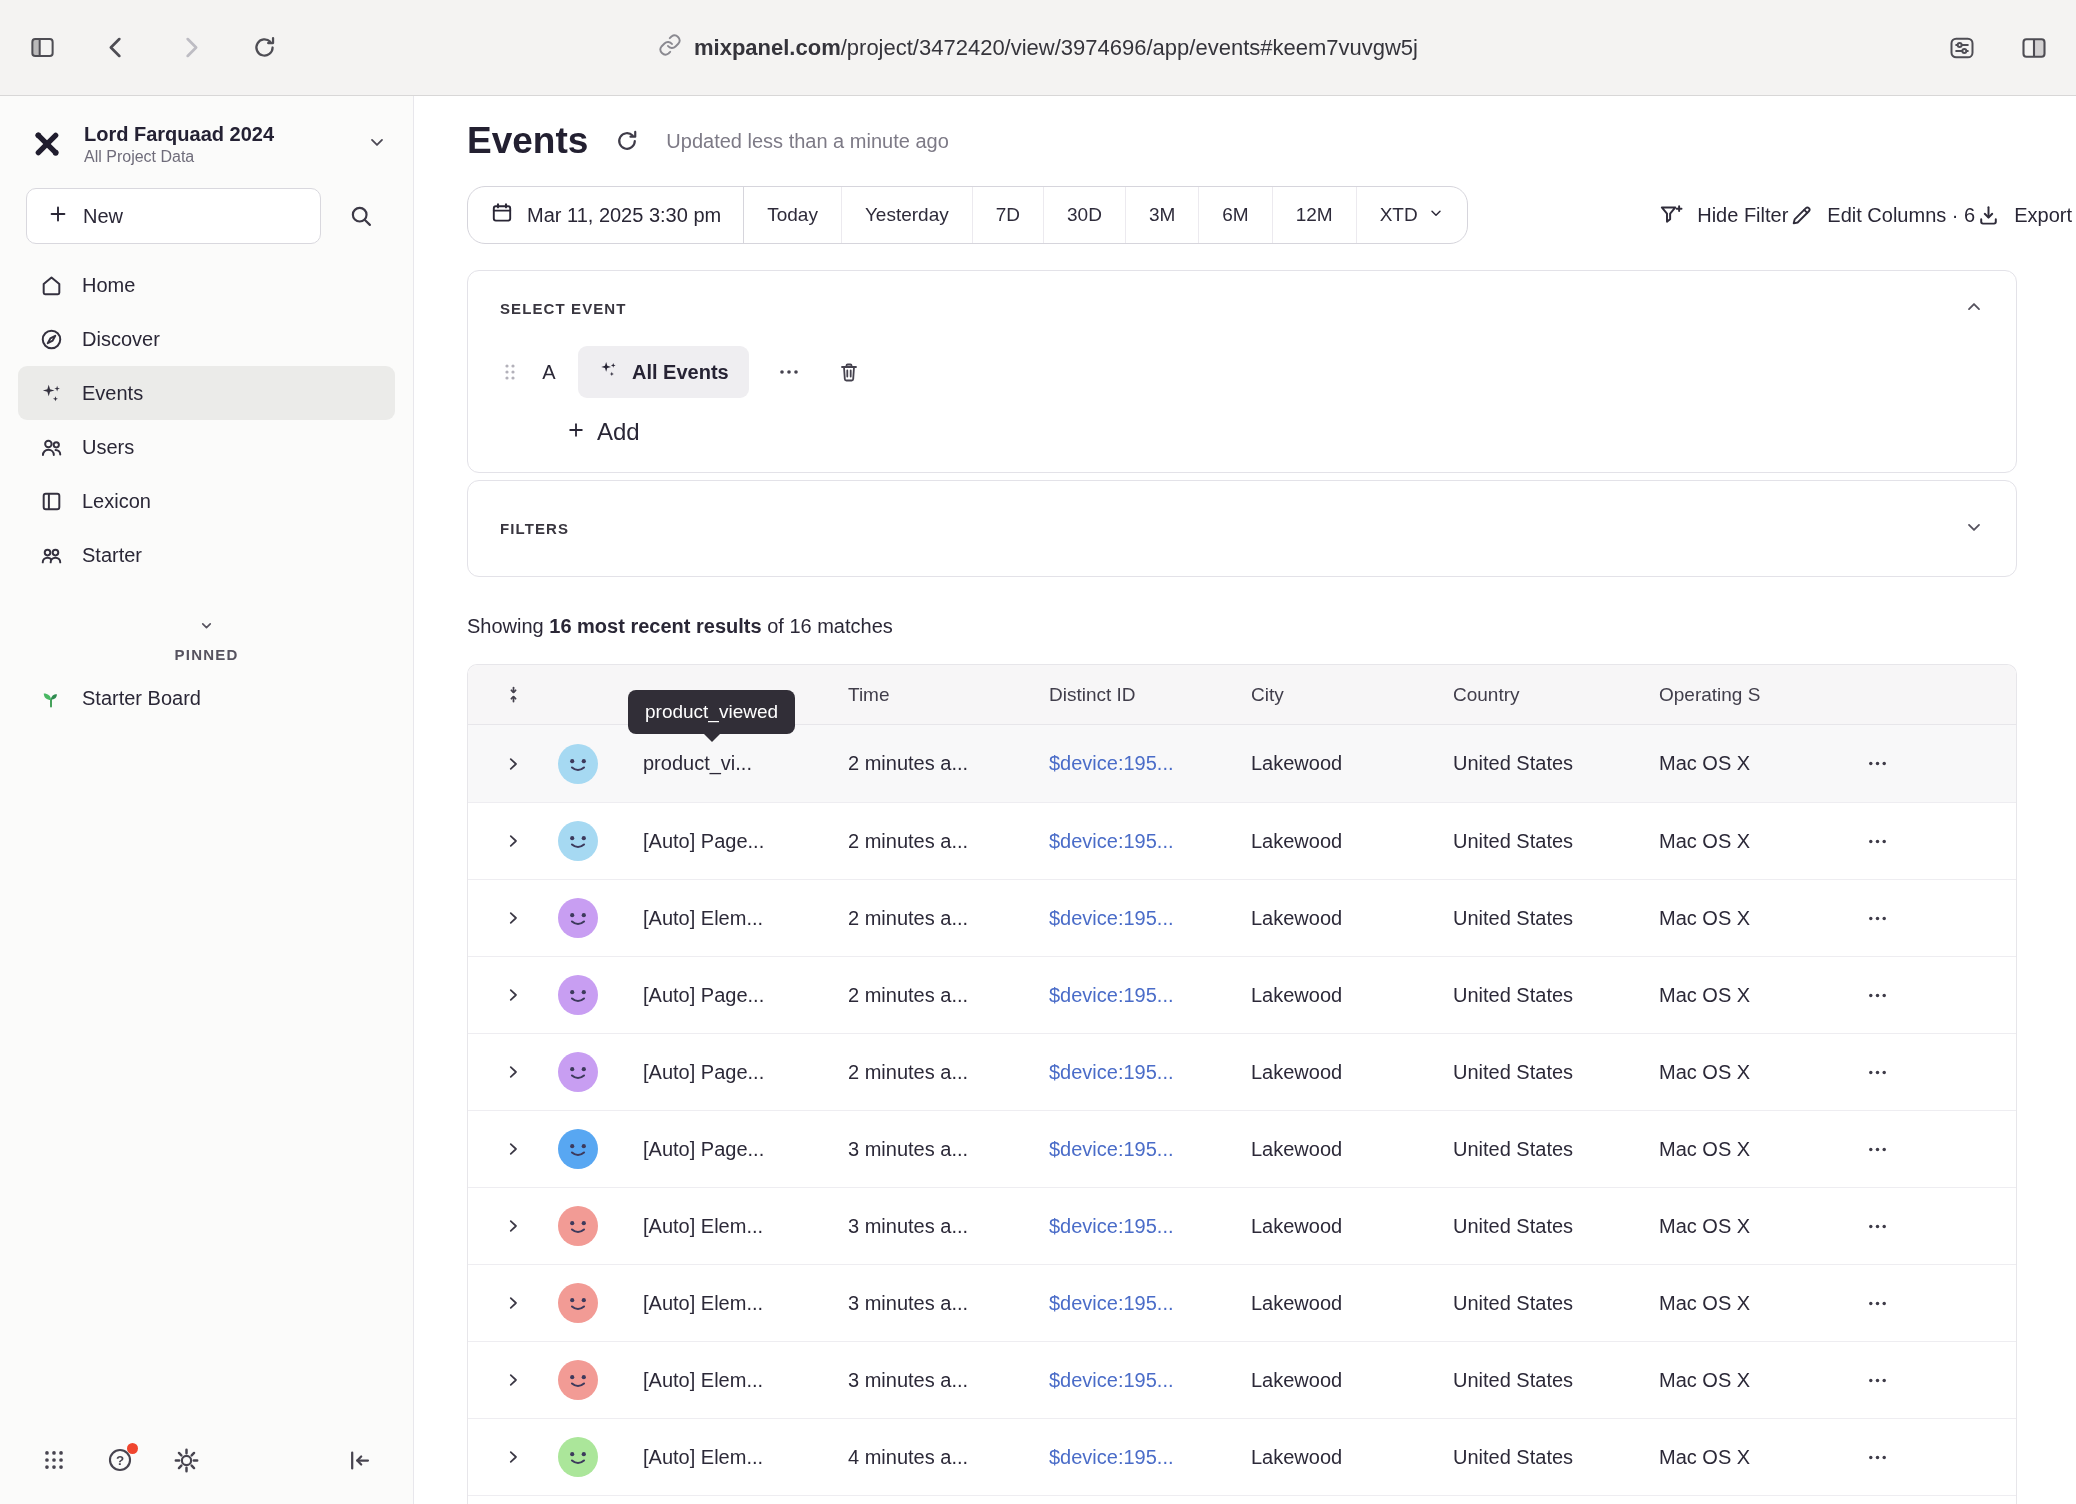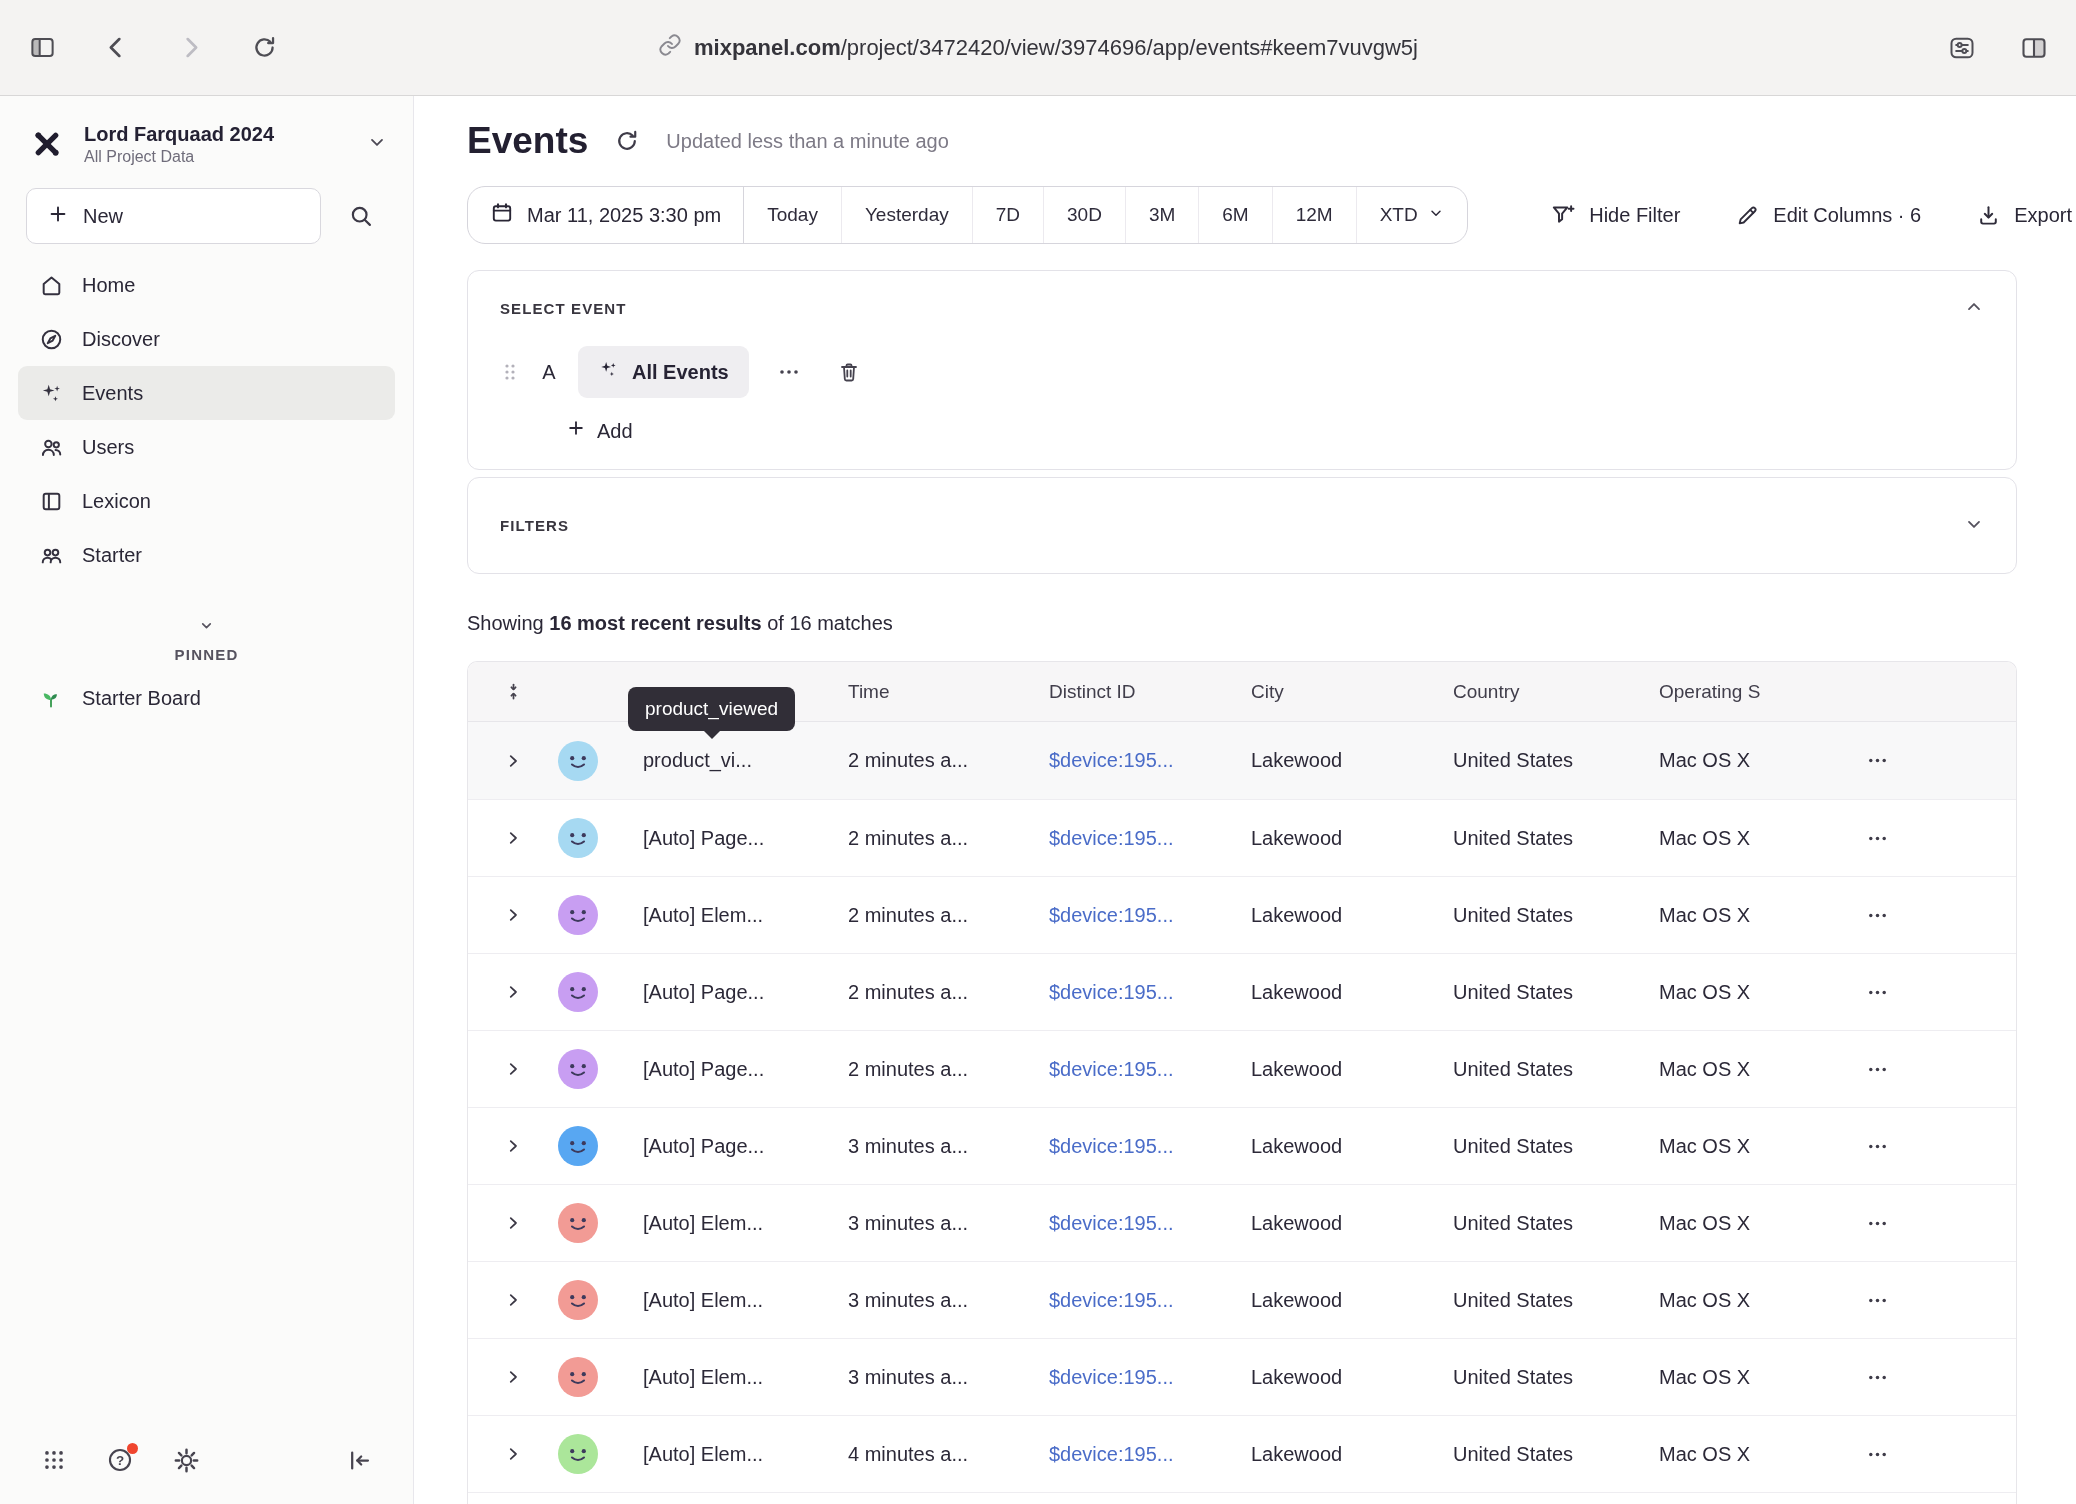--- a/index.html
+++ b/index.html
@@ -74,38 +74,38 @@
   .updated { font-size:20px; color:#7d7a86; }
 
   .toolbar { margin-top:24px; display:flex; align-items:center; height:58px; }
   .datewrap { display:flex; align-items:stretch; height:58px; border:1px solid #d6d5dc; border-radius:18px; background:#fff; overflow:hidden; }
   .date-btn {
     display:flex; align-items:center; gap:13px; padding:0 22px; font-size:20px; font-weight:500;
     color:#292635; border-right:1px solid #d6d5dc;
   }
   .seg { display:flex; align-items:center; padding:0 23px; font-size:19px; color:#2e2b3a; border-right:1px solid #eceaef; gap:10px; }
   .seg:last-child { border-right:none; }
-  .tb-actions { margin-left:auto; margin-right:-55px; display:flex; align-items:flex-start; gap:54px; }
+  .tb-actions { margin-left:auto; margin-right:-55px; display:flex; align-items:flex-start; }
   .action { display:flex; align-items:center; gap:13px; font-size:20px; font-weight:500; color:#2a2736; }
   .action .aic { width:26px; height:26px; display:flex; align-items:center; justify-content:center; color:#2f2c3a; }
 
   .card { margin-top:26px; border:1px solid #e3e2e8; border-radius:12px; background:#fff; padding:26px 32px; }
   .card.filters { margin-top:7px; padding:36px 32px; }
   .card-head { display:flex; align-items:center; justify-content:space-between; }
   .card-label { font-size:15px; font-weight:700; letter-spacing:1.1px; color:#39363f; }
   .card-chev { color:#55525e; }
   .event-row { margin-top:26px; display:flex; align-items:center; gap:20px; }
   .drag { color:#b3b1ba; display:flex; }
   .row-letter { font-size:20px; color:#2a2736; width:18px; text-align:center; }
   .event-pill {
     display:flex; align-items:center; gap:13px; background:#efeef1; border-radius:9px;
     height:52px; padding:0 20px; font-size:20px; font-weight:700; color:#262334;
   }
   .mini-btn { width:40px; height:40px; display:flex; align-items:center; justify-content:center; color:#45424e; }
-  .add-btn { margin-top:20px; margin-left:66px; display:flex; align-items:flex-end; gap:11px; font-size:20px; font-weight:500; color:#2a2736; }
+  .add-btn { margin-top:20px; margin-left:66px; display:flex; align-items:flex-end; gap:11px; font-size:24px; font-weight:500; color:#2a2736; }
 
   .results { margin-top:38px; font-size:20px; color:#2a2736; }
   .results b { font-weight:700; }
 
   
   .table-wrap { margin-top:26px; position:relative; border:1px solid #e7e6ea; border-bottom:none; border-radius:10px 10px 0 0; overflow:hidden; background:#fff; }
   .thead { height:60px; background:#f7f6f7; display:flex; align-items:center; font-size:19px; font-weight:500; color:#413e4b; border-bottom:1px solid #e7e6ea; }
   .trow { height:77px; display:flex; align-items:center; font-size:20px; color:#2c2938; border-top:1px solid #eeedf1; }
   .trow:first-of-type { border-top:none; background:#f8f8f9; }
   .col { display:flex; align-items:center; min-width:0; }

